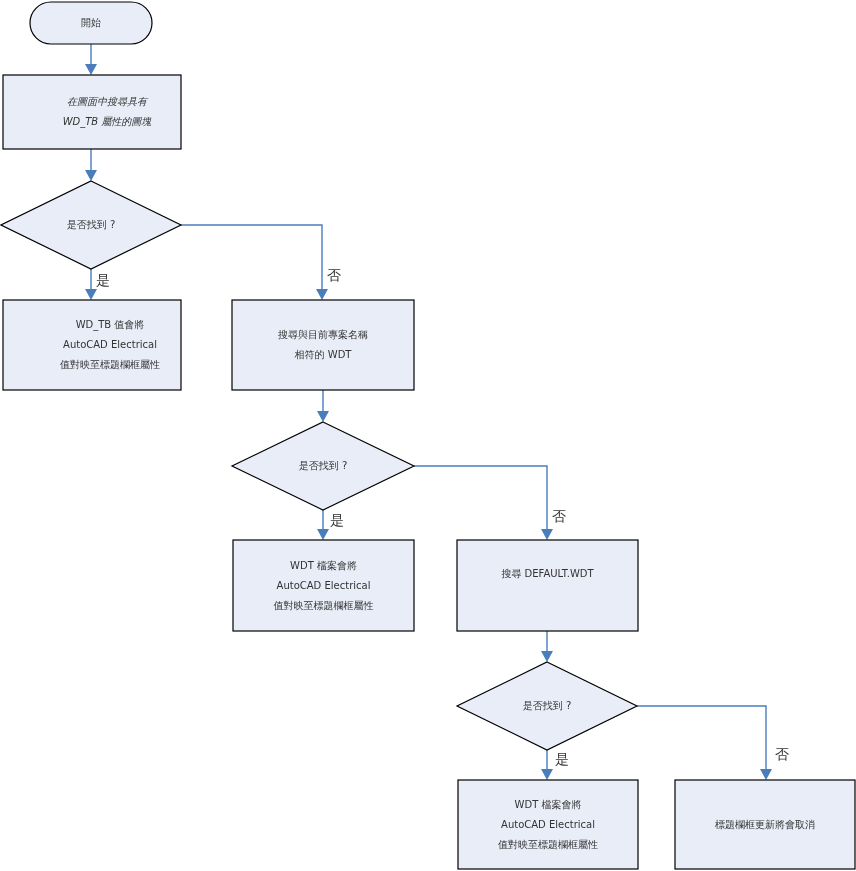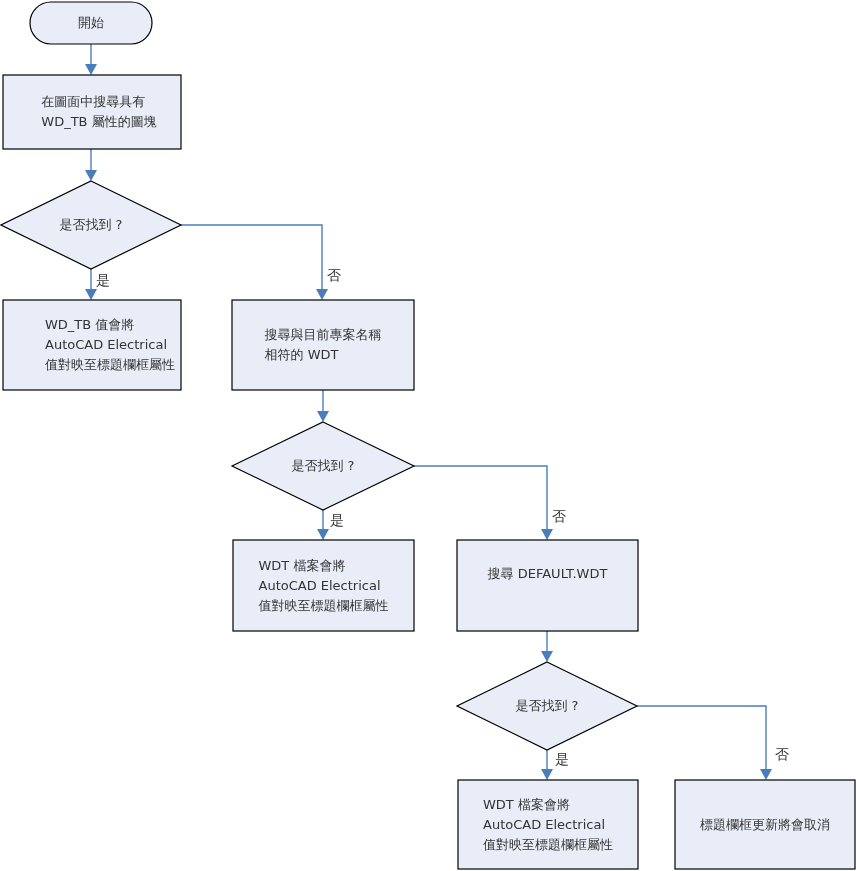--- a/index.html
+++ b/index.html
@@ -20,22 +20,23 @@
   }
   .stage svg { position: absolute; left: 0; top: 0; display: block; }
   .shape { fill: var(--node-fill); stroke: var(--node-border); stroke-width: 1.2; }
   .conn  { stroke: var(--connector); stroke-width: 1.4; fill: none; }
   .arrow { fill: var(--connector); stroke: none; }
   .node-text {
     position: absolute;
     display: flex;
     align-items: center;
     justify-content: center;
+    text-align: center;
     white-space: pre-line;
-    font-size: 13px;
+    font-size: 10px;
     line-height: 20px;
     color: var(--text);
   }
   .branch-label {
     position: absolute;
     font-size: 14px;
     line-height: 16px;
     color: var(--text);
   }
 </style>
@@ -84,21 +85,21 @@
     <polygon class="shape" points="323,422 414,466 323,510 232,466"></polygon>
     <rect class="shape" x="233" y="540" width="181" height="91"></rect>
     <rect class="shape" x="457" y="540" width="181" height="91"></rect>
     <polygon class="shape" points="547,662 637,706 547,750 457,706"></polygon>
     <rect class="shape" x="458" y="780" width="180" height="89"></rect>
     <rect class="shape" x="675" y="780" width="180" height="89"></rect>
   </svg>
 
   <div class="node-text" style="left:30px; top:2px; width:122px; height:42px;">開始</div>
 
-  <div class="node-text" style="left:3px; top:75px; width:192px; height:74px;">在圖面中搜尋具有
+  <div class="node-text" style="left:11px; top:75px; width:192px; height:74px;font-style:italic;">在圖面中搜尋具有
 WD_TB 屬性的圖塊</div>
 
   <div class="node-text" style="left:1px; top:181px; width:180px; height:88px;">是否找到 ?</div>
 
   <div class="node-text" style="left:21px; top:300px; width:178px; height:90px;">WD_TB 值會將
 AutoCAD Electrical
 值對映至標題欄框屬性</div>
 
   <div class="node-text" style="left:232px; top:300px; width:182px; height:90px;">搜尋與目前專案名稱
 相符的  WDT</div>

